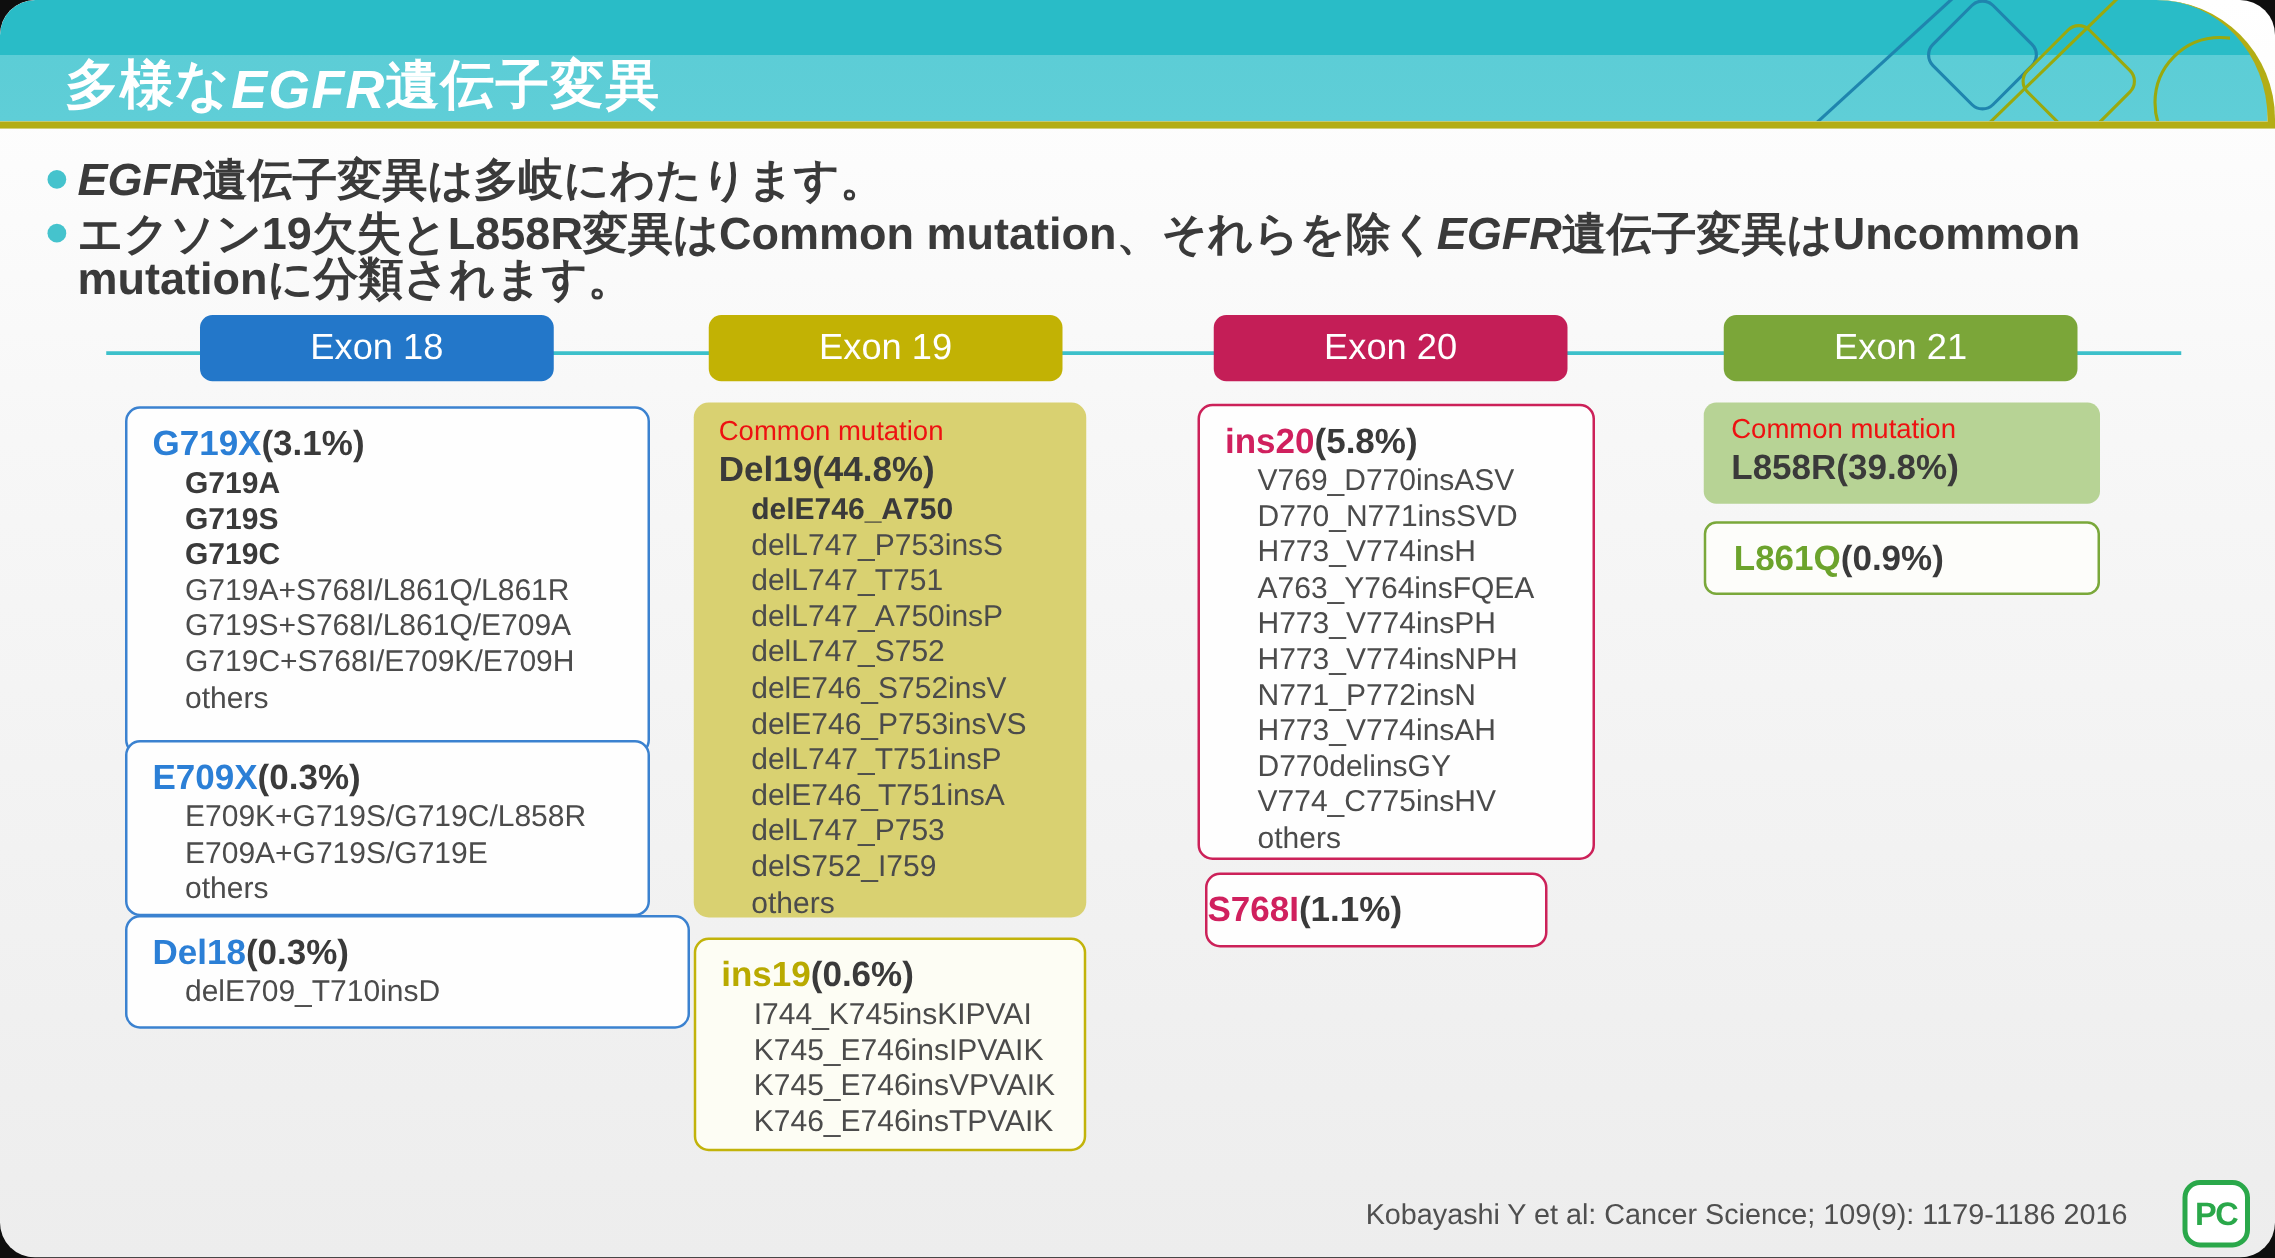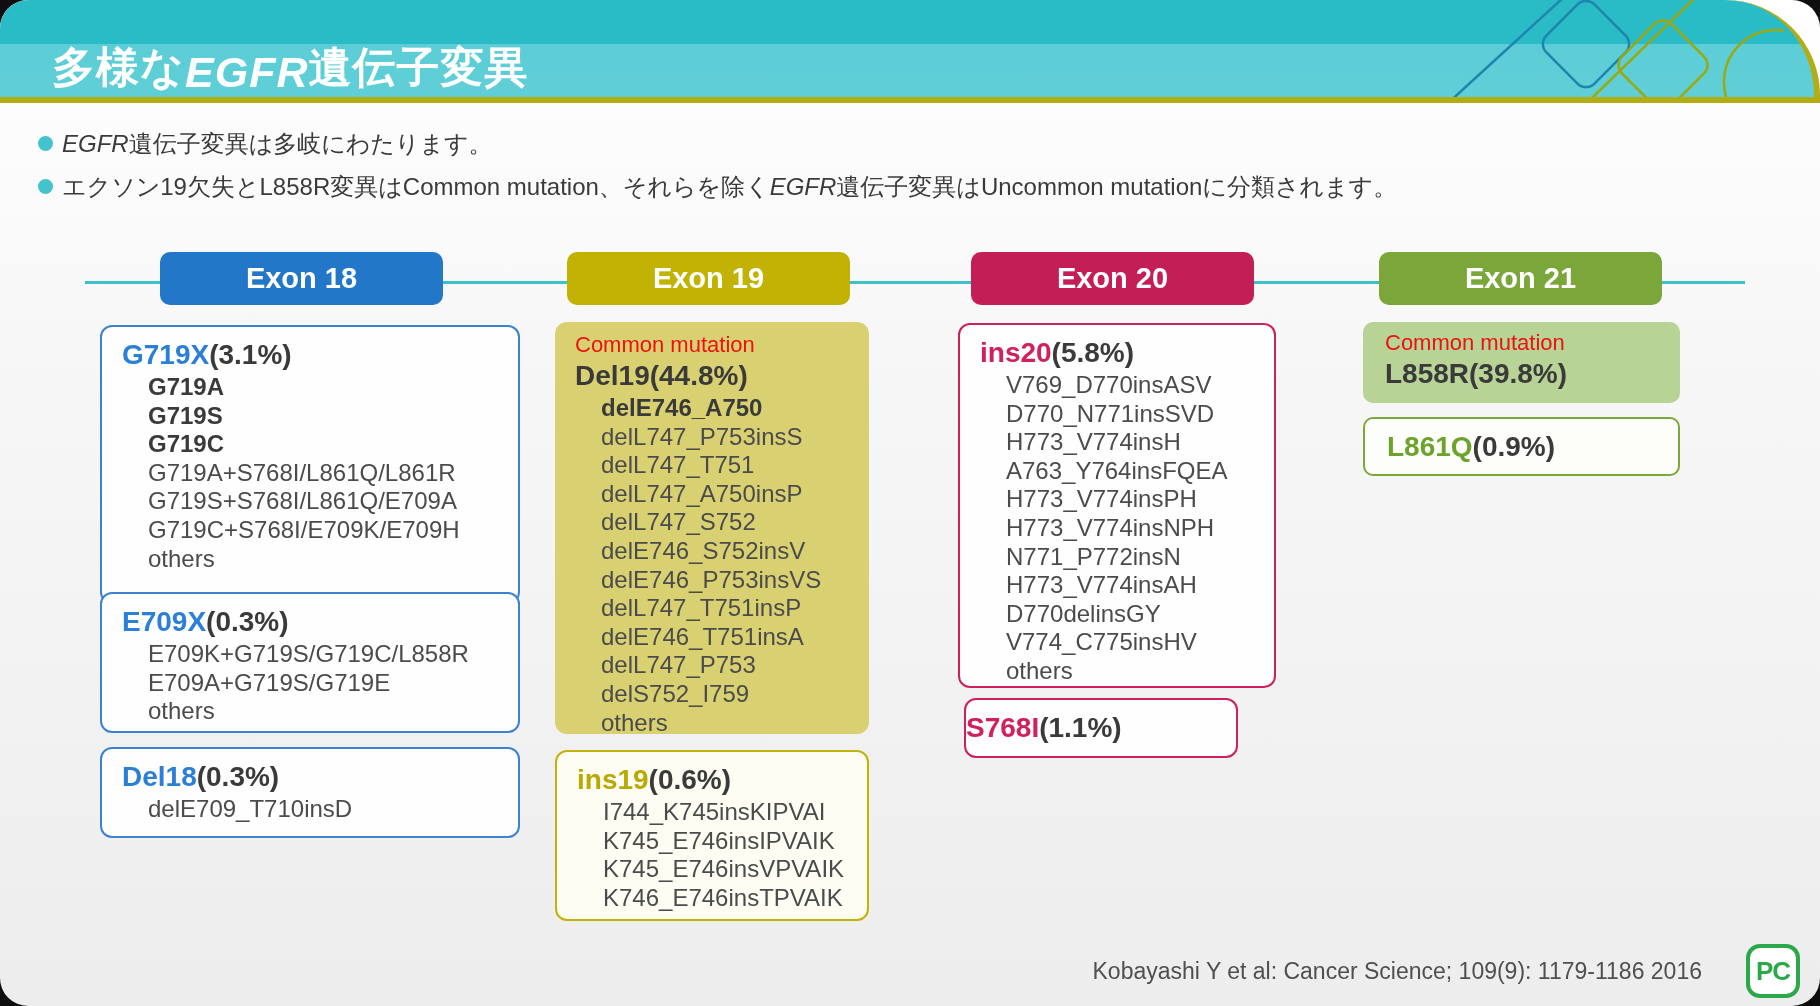--- a/index.html
+++ b/index.html
@@ -12,27 +12,27 @@
           border-radius:28px 95px 0 0;overflow:hidden;
           background:linear-gradient(180deg,#29bcc7 0%,#29bcc7 45%,#5ccdd6 45%,#5fced7 100%);}
   .header-title{position:absolute;left:52px;top:0;height:97px;display:flex;align-items:flex-end;
           color:#ffffff;font-size:43px;font-weight:700;letter-spacing:1px;}
   .header-title .it{font-style:italic;}
   .header-deco{position:absolute;right:30px;top:0;}
   
   .bullets{position:absolute;left:38px;top:126px;}
   .bullet-row{display:flex;align-items:flex-start;margin-bottom:7px;}
   .dot{width:15px;height:15px;border-radius:50%;background:#45c3cd;margin:10px 9px 0 0;flex:none;}
-  .bullet-text{font-size:24px;font-weight:400;color:#3a3a3a;line-height:36px;}
+  .bullet-text{font-size:36px;font-weight:700;color:#3a3a3a;line-height:36px;}
   .bullet-text .it{font-style:italic;}
   
   .strip-line{position:absolute;left:85px;top:281px;width:1660px;height:3px;background:#3cc0ca;}
   .exon{position:absolute;top:252px;width:283px;height:53px;border-radius:10px;
         display:flex;align-items:center;justify-content:center;
-        color:#ffffff;font-size:29px;font-weight:700;}
+        color:#ffffff;font-size:29px;font-weight:400;}
   .exon18{left:160px;background:#2377c9;}
   .exon19{left:567px;background:#c2b204;}
   .exon20{left:971px;background:#c41e57;}
   .exon21{left:1379px;background:#7ba639;}
   
   .box{position:absolute;border-radius:12px;background:#fefefe;}
   .bordered-blue{border:2.5px solid #3b82d0;}
   .bordered-olive{border:2.5px solid #c2b30a;background:#fdfdf4;}
   .bordered-crimson{border:2.5px solid #cc2159;}
   .bordered-green{border:2.5px solid #7aa83a;background:#fdfdfa;}
@@ -43,21 +43,21 @@
   .t-blue{color:#2b7fd6;} .t-olive{color:#b9aa00;} .t-crimson{color:#d0205e;text-align:center;}
   .t-green{color:#6ca32c;} .t-dark{color:#3a3a3a;}
   .pct{color:#3a3a3a;font-weight:700;}
   .common{color:#ee1111;font-size:22px;font-weight:400;line-height:26px;}
   .items{padding-left:26px;}
   .item{font-size:24px;line-height:28.6px;color:#4b4b4b;white-space:nowrap;}
   .item.b{font-weight:700;color:#3a3a3a;}
   
   .g719x{left:100px;top:325px;width:420px;height:279px;}
   .e709x{left:100px;top:592px;width:420px;height:141px;}
-  .del18{left:100px;top:747px;width:420px;height:91px;}
+  .del18{left:100px;top:732px;width:452px;height:91px;}
   .del19{left:555px;top:322px;width:314px;height:412px;}
   .ins19{left:555px;top:750px;width:314px;height:171px;}
   .ins20{left:958px;top:323px;width:318px;height:365px;}
   .s768i{left:964px;top:698px;width:274px;height:60px;display:flex;align-items:center;}
   .l858r{left:1363px;top:322px;width:317px;height:81px;border-radius:10px;padding:8px 0 0 22px;}
   .l861q{left:1363px;top:417px;width:317px;height:59px;border-radius:10px;display:flex;align-items:center;padding-left:22px;}
   
   .citation{position:absolute;right:118px;top:958px;font-size:23px;color:#4f4f4f;}
   .pc-logo{position:absolute;right:20px;top:944px;width:54px;height:54px;border:4px solid #2aa84a;
            border-radius:14px;background:#ffffff;display:flex;align-items:center;justify-content:center;

